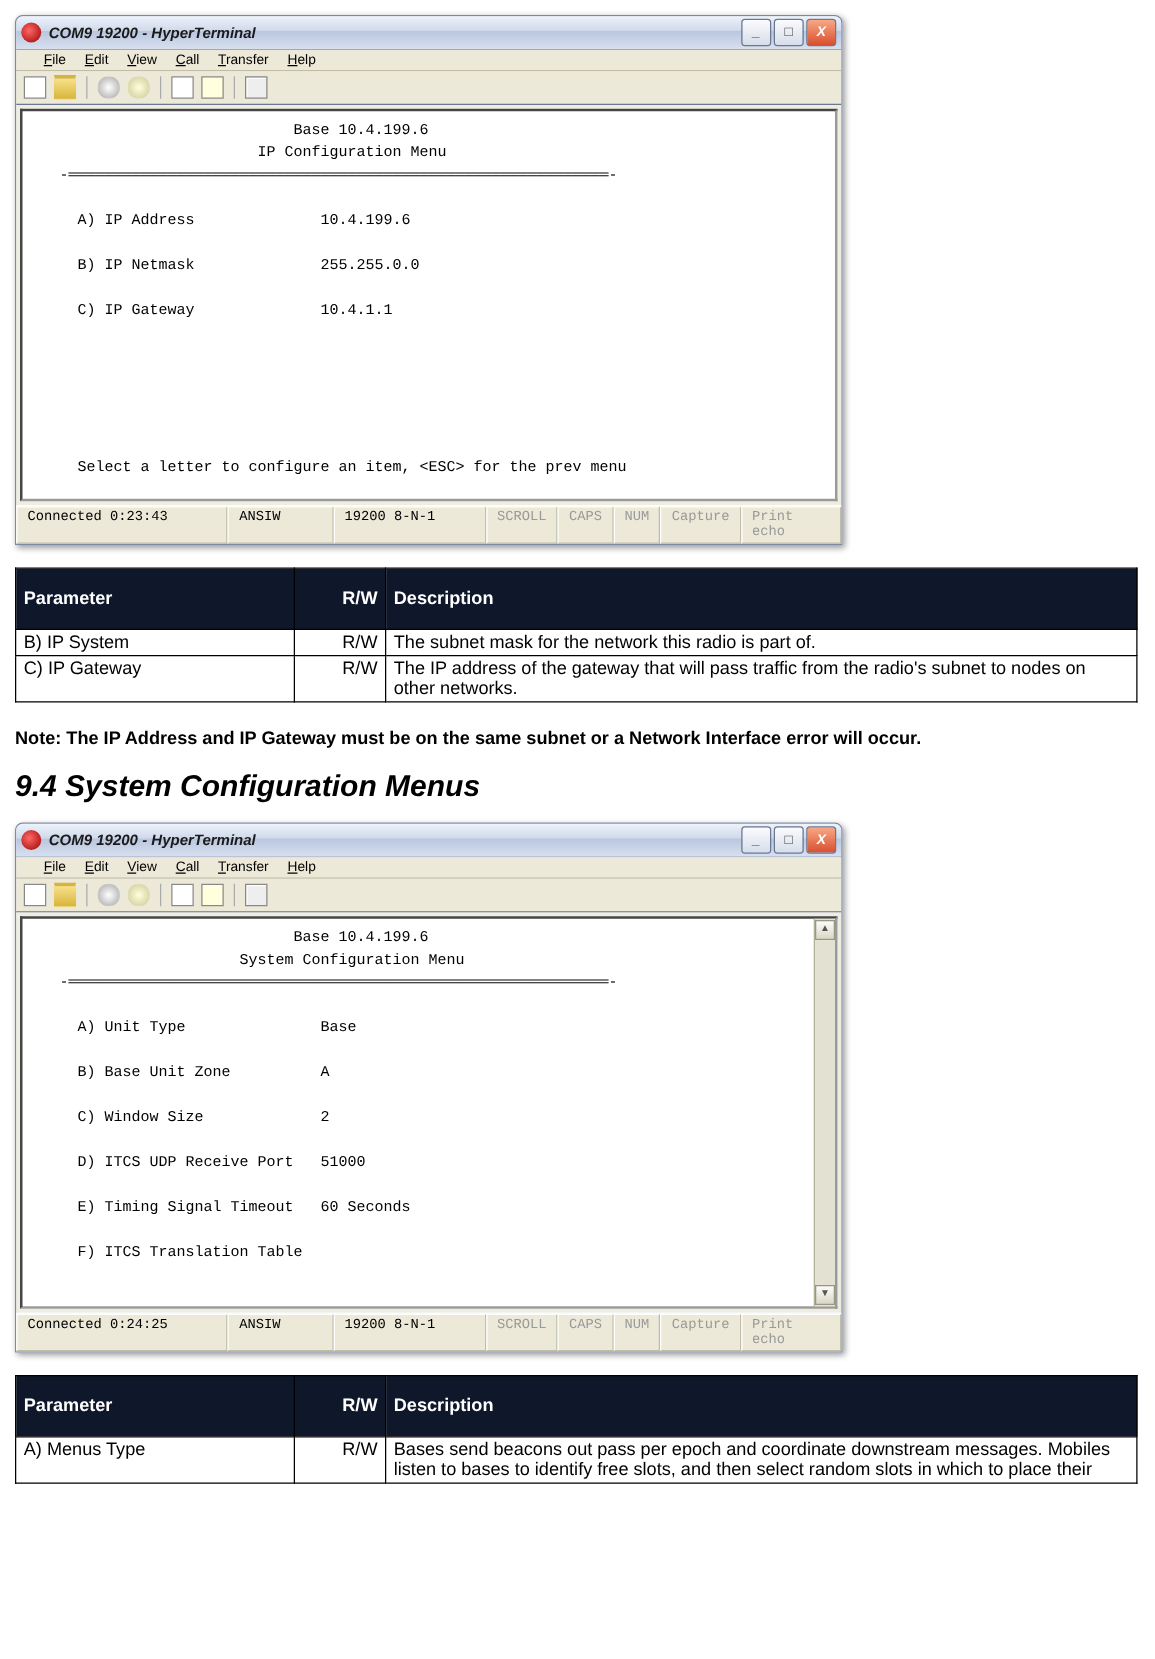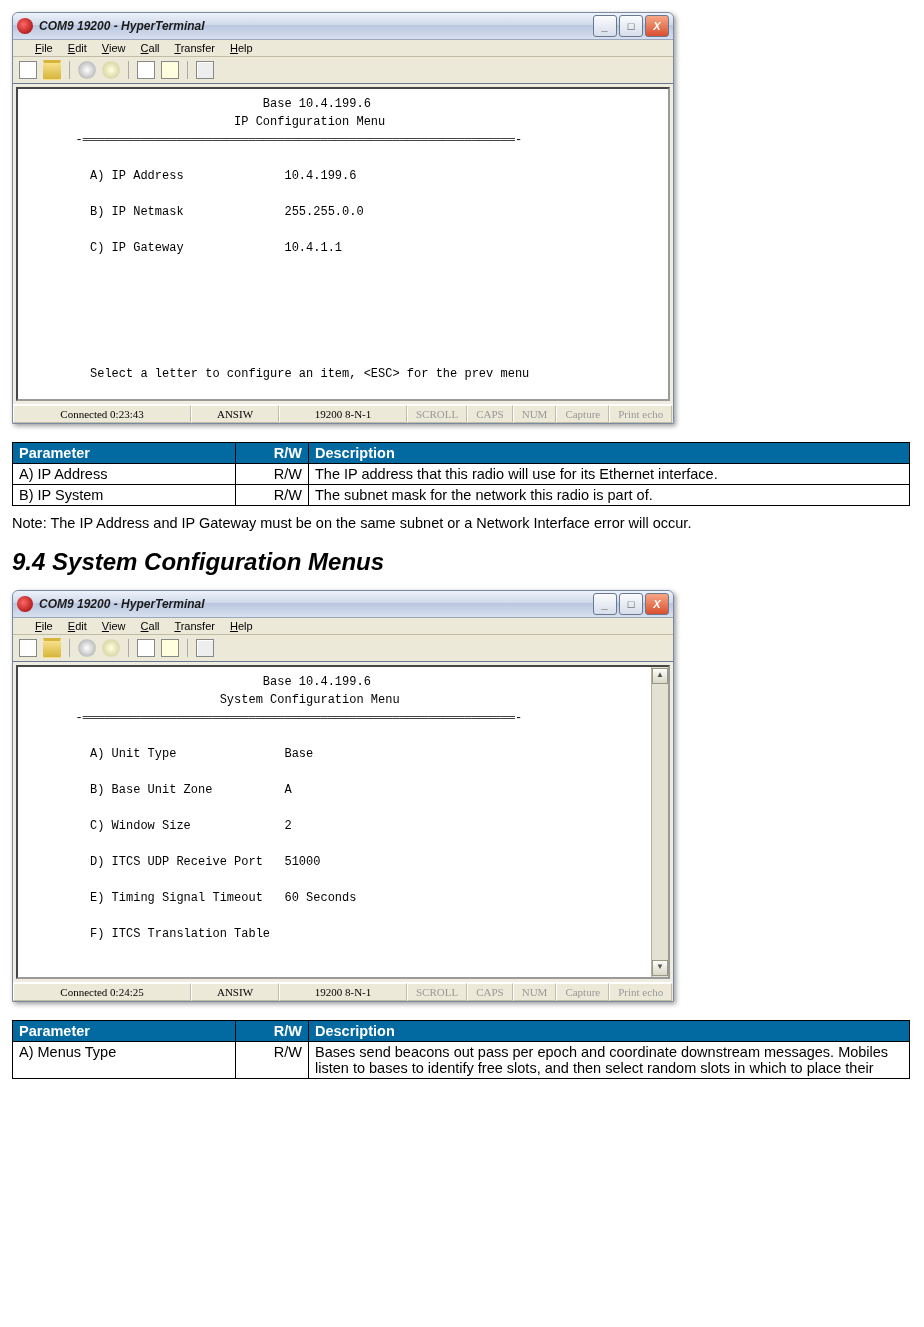--- a/index.html
+++ b/index.html
@@ -101,81 +101,80 @@
     position: relative;
     height: 310px;
     display: flex;
   }
   .terminal {
     flex:1;
     font-family: "Courier New", monospace;
     font-size: 12px;
     line-height: 1.5;
     white-space: pre;
-    padding: 6px 24px;
+    padding: 6px 8px;
     overflow: hidden;
-    margin-left: 12px;
   }
   .scrollbar {
     width: 16px;
     background: #e3e1d1;
     border-left: 1px solid #b5b29a;
     display: flex; flex-direction: column;
     align-items: center;
   }
   .sbtn {
     width: 14px; height: 14px;
     margin: 1px auto;
     background: linear-gradient(#fdfdfa,#d9d7c7);
     border: 1px solid #9a9884;
     font-size: 8px; line-height: 12px; text-align: center;
     color:#555;
   }
   .statusbar {
     background: #ece9d8;
     border-top: 1px solid #fff;
     display: flex;
-    font-family: Liberation Serif, serif;
+    font-family: Liberation Mono, monospace;
     font-size: 11px;
-    text-align: center;
   }
   .sbseg {
     border: 1px solid #c0bca6;
     border-top-color:#fff; border-left-color:#fff;
     padding: 2px 8px;
   }
   .sbseg.grey { color:#999; }
   table.ptable {
     border-collapse: collapse;
     width: 898px;
     font-family: Verdana, sans-serif;
     font-size: 14.5px;
     margin-bottom: 8px;
   }
   table.ptable th {
-    background: #0369a1;
+    background: #0f172a;
     color: #fff;
     text-align: left;
     font-weight: bold;
-    padding: 2px 6px;
+    padding: 16px 6px;
     border: 1px solid #000;
   }
   table.ptable td {
     border: 1px solid #000;
     padding: 2px 6px;
     vertical-align: top;
   }
   table.ptable .c1 { width: 210px; }
   table.ptable .c2 { width: 60px; text-align: right; }
   .note {
     font-family: Verdana, sans-serif;
     font-size: 14.5px;
-    margin: 8px 0 14px 0;
+    margin: 20px 0 14px 0;
     width: 898px;
     line-height: 1.35;
+    font-weight: bold;
   }
   h2.sect {
     font-family: Arial, sans-serif;
     font-style: italic;
     font-weight: bold;
     font-size: 24px;
     margin: 14px 0 14px 0;
   }
 </style>
 </head>
@@ -245,28 +244,28 @@
 <table class="ptable">
   <tbody>
       <tr>
     <th class="c1">Parameter</th>
     <th class="c2">R/W</th>
     <th>Description</th>
   </tr>
   </tbody>
     <tbody id="t1body">
       <tr>
-        <td class="c1">A) IP Address</td>
-        <td class="c2">R/W</td>
-        <td>The IP address that this radio will use for its Ethernet interface.</td>
-      </tr>
-      <tr>
         <td class="c1">B) IP System</td>
         <td class="c2">R/W</td>
         <td>The subnet mask for the network this radio is part of.</td>
+      </tr>
+      <tr>
+        <td class="c1">C) IP Gateway</td>
+        <td class="c2">R/W</td>
+        <td>The IP address of the gateway that will pass traffic from the radio's subnet to nodes on other networks.</td>
       </tr>
     </tbody>
 </table>
 
 <div class="note">Note: The IP Address and IP Gateway must be on the same subnet or a Network Interface error will occur.</div>
 
 <h2 class="sect">9.4 System Configuration Menus</h2>
 
 <div class="window">
   <div class="titlebar">

